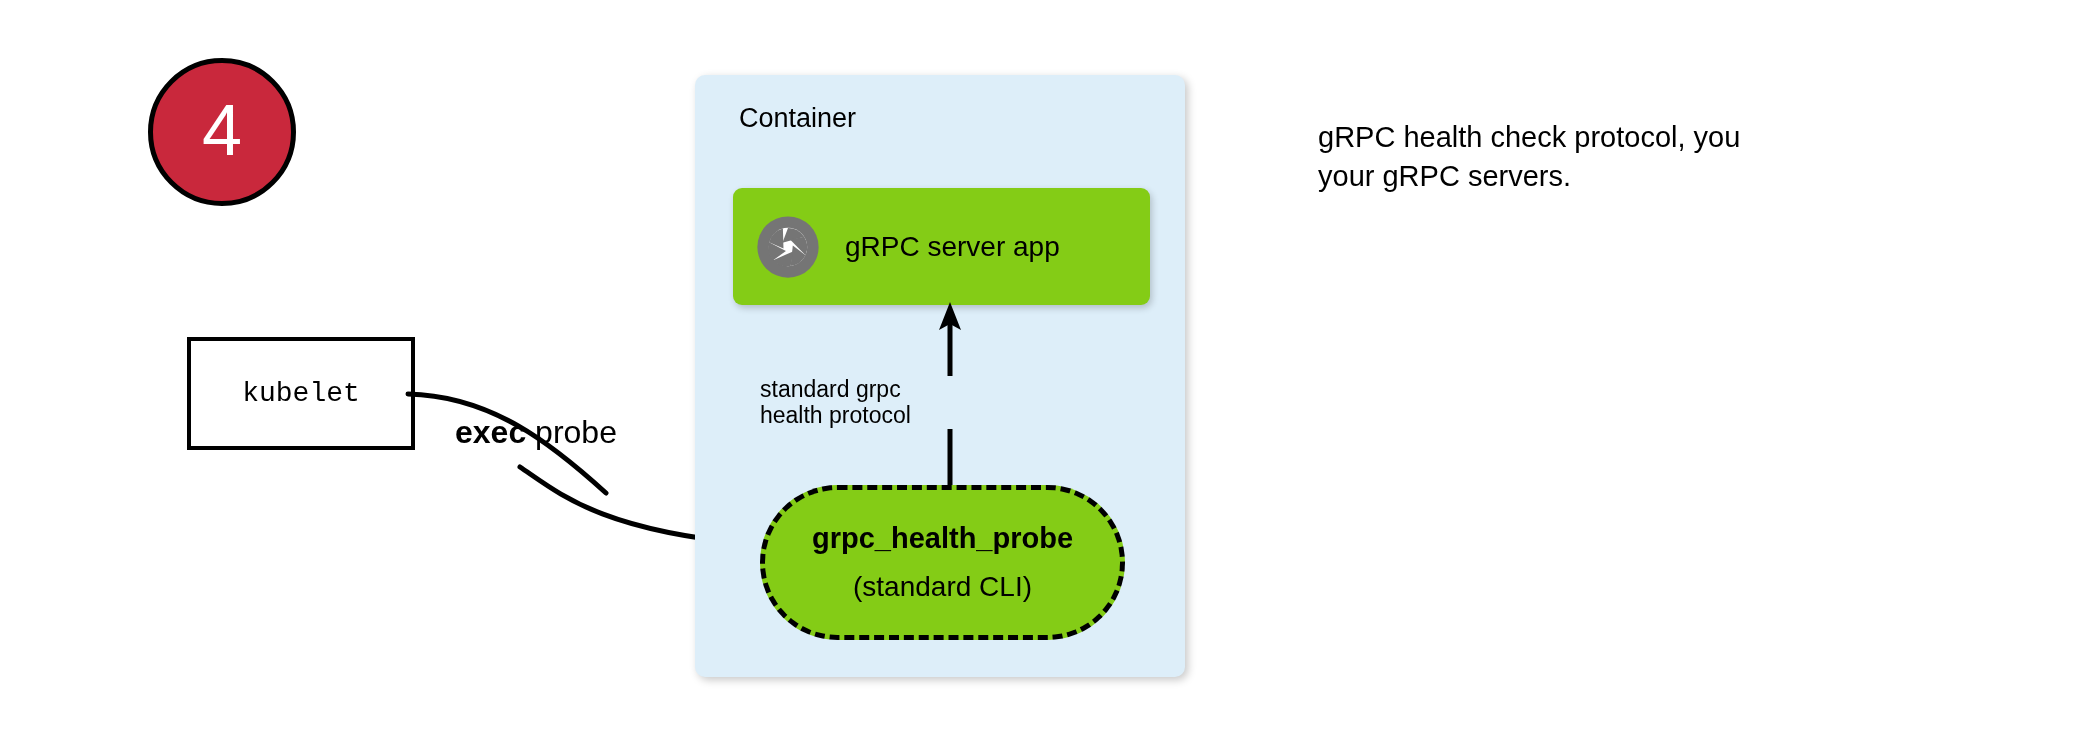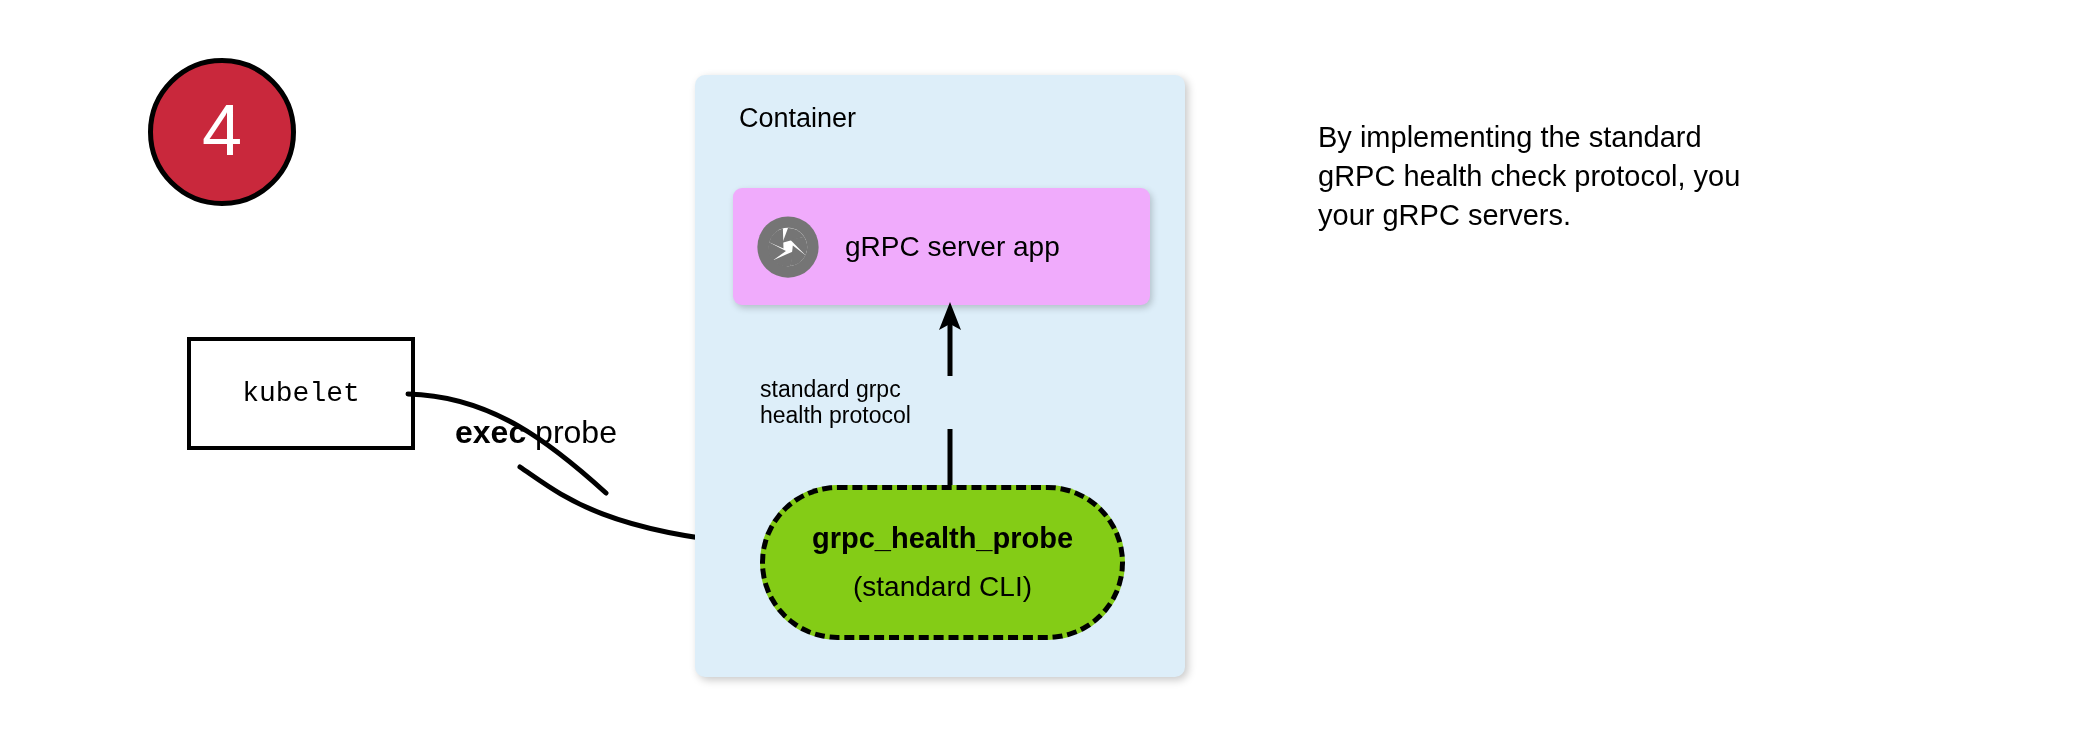--- a/index.html
+++ b/index.html
@@ -95,21 +95,21 @@
     text-align: center;
   }
 
   
   #grpc-app-card {
     position: absolute;
     left: 733px;
     top: 188px;
     width: 417px;
     height: 117px;
-    background: #f0abfc;
+    background: #84cc16;
     border-radius: 9px;
     box-shadow: 2px 3px 7px rgba(0,0,0,0.20);
     display: flex;
     align-items: center;
     box-sizing: border-box;
     padding-left: 20px;
   }
   #grpc-app-card .app-label {
     font-size: 28px;
     margin-left: 22px;
@@ -240,18 +240,17 @@
     <span class="line">standard grpc</span>
     <span class="line">health protocol</span>
   </div>
 
   <div id="grpc-probe-pill">
     <span class="title">grpc_health_probe</span>
     <span class="subtitle">(standard CLI)</span>
   </div>
 
   <div id="side-note">
-    <span class="line">By implementing the standard</span>
     <span class="line">gRPC health check protocol, you</span>
     <span class="line">your gRPC servers.</span>
   </div>
 
 </div>
 
 </body></html>

